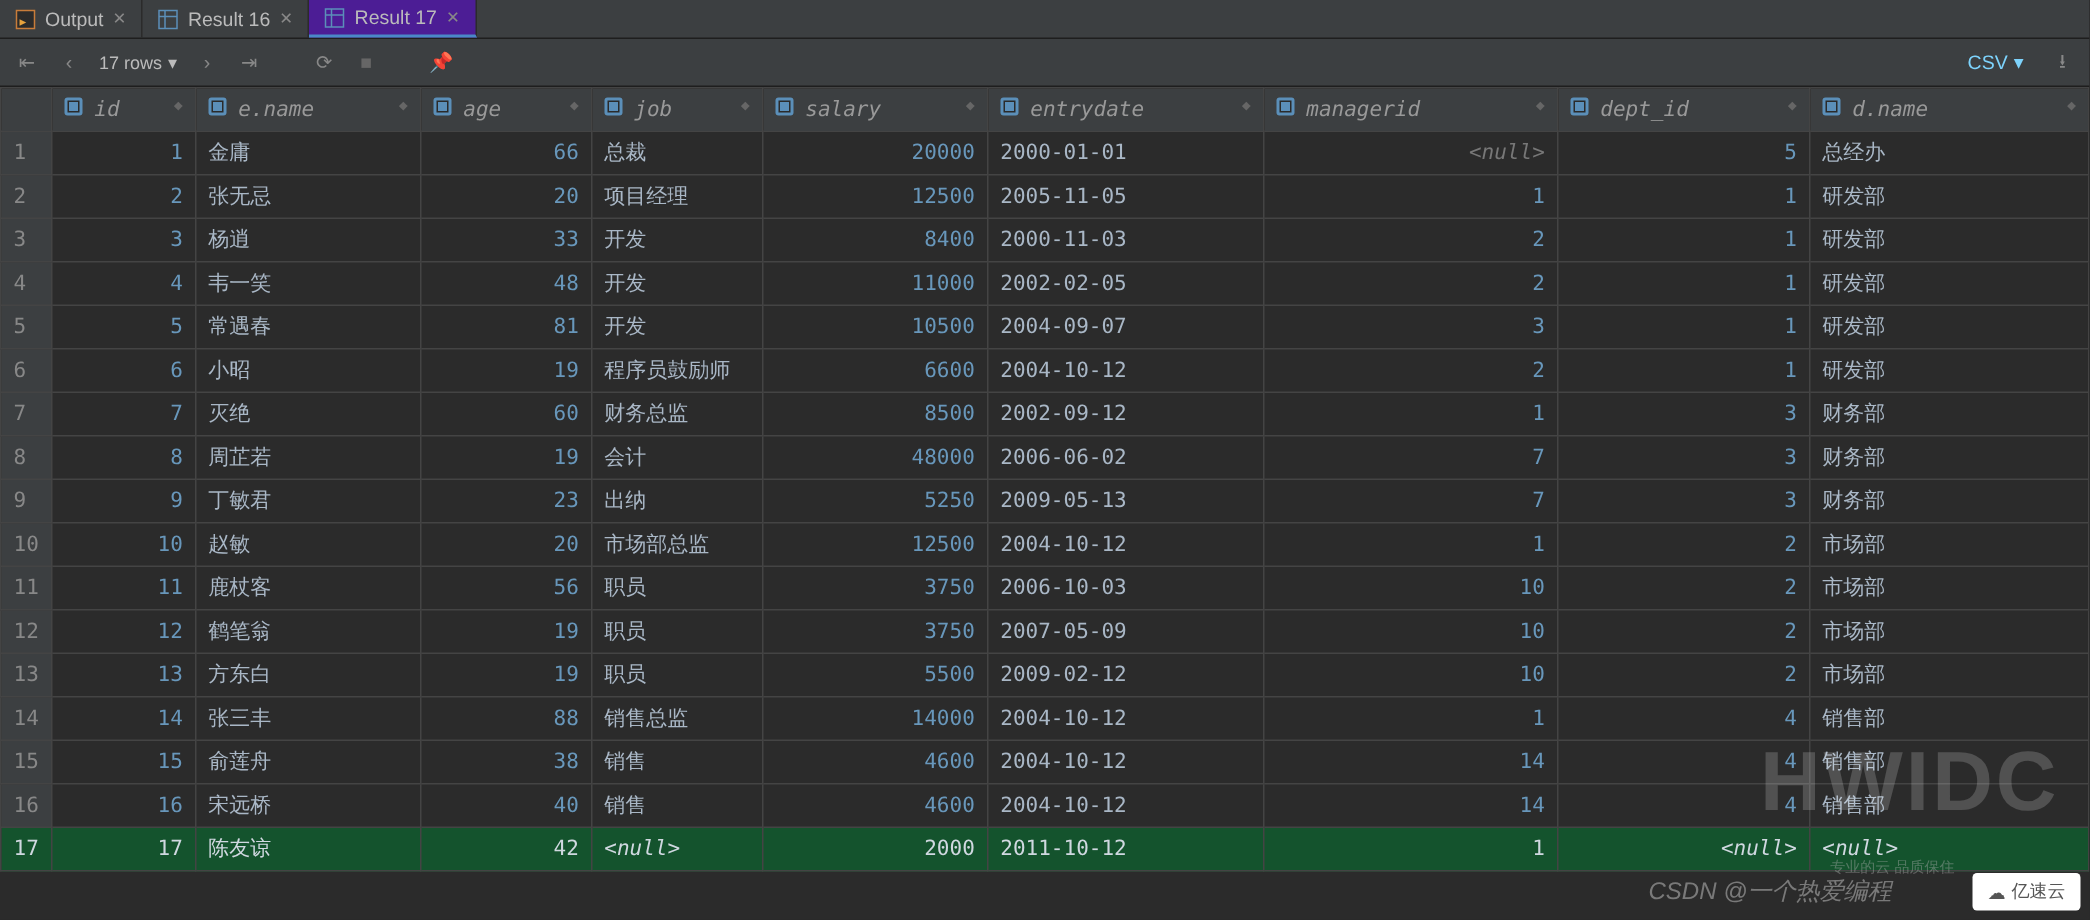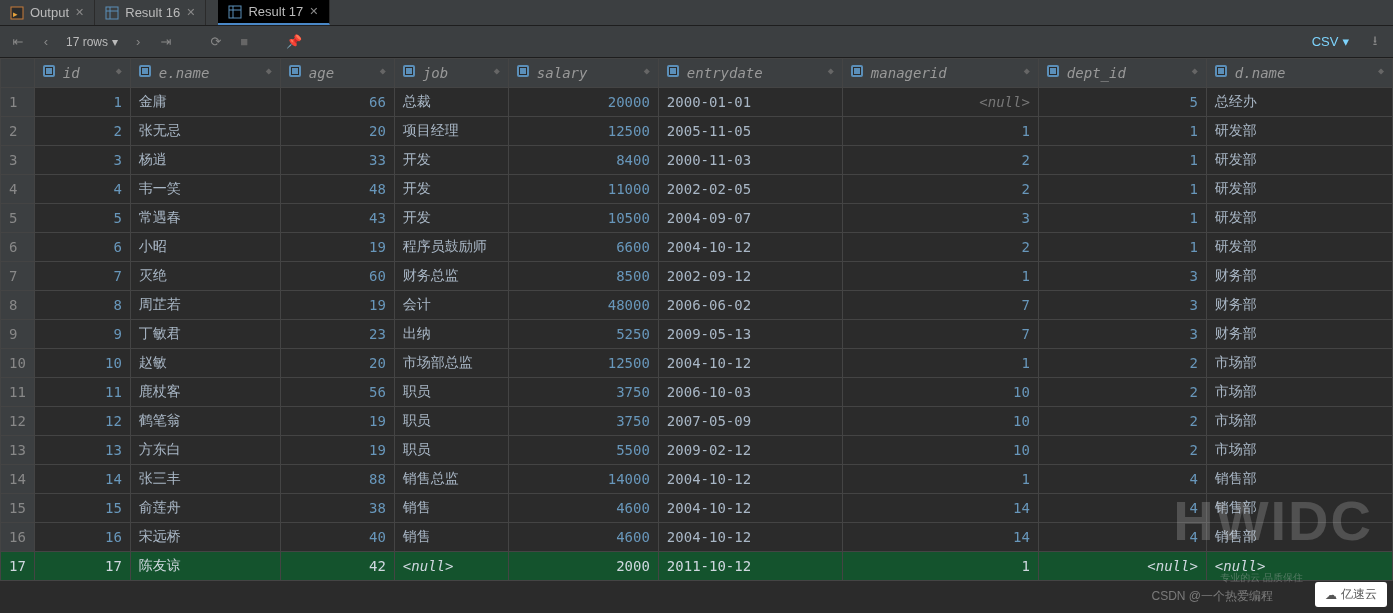--- a/index.html
+++ b/index.html
@@ -22,23 +22,22 @@
     .tab {
       display: flex;
       align-items: center;
       padding: 0 10px;
       color: #bbbbbb;
       border-right: 1px solid #2b2b2b;
       gap: 6px;
       cursor: pointer;
     }
     .tab.active {
-      background: #000000;
+      background: #4c1d95;
       border-bottom: 2px solid #4a88c7;
-      margin-left: 12px;
     }
     .tab-close { color: #888; font-size: 11px; }
     .tab-icon-out { width: 14px; height: 14px; display:inline-flex; align-items:center; justify-content:center; }
     .toolbar {
       display: flex;
       align-items: center;
       background: #3c3f41;
       height: 32px;
       padding: 0 10px;
       border-bottom: 1px solid #1e1e1e;
@@ -76,23 +75,24 @@
     td.str { text-align: left; color: #a9b7c6; }
     td.null { color: #777; font-style: italic; }
     tr.selected td { background: #14532d; color:#d0d8e0; }
     .watermark {
       position: absolute; right: 20px; bottom: 60px;
       font-size: 56px; font-weight: bold; color: rgba(255,255,255,0.18);
       letter-spacing: 2px; font-family: Arial, sans-serif;
       pointer-events: none;
     }
     .csdn-mark {
-      position: absolute; right: 120px; bottom: 8px;
-      color: rgba(200,200,200,0.5); font-size: 12px;
+      position: absolute; right: 132px; bottom: 8px;
+      color: rgba(200,200,200,0.5); font-size: 16px;
       pointer-events: none;
+      font-style: italic;
     }
     .yisu-badge {
       position: absolute; right: 6px; bottom: 6px;
       background: #fff; color: #555; font-size: 12px;
       padding: 4px 10px; border-radius: 3px;
       display:flex; align-items:center; gap:4px;
       pointer-events: none;
     }
     .col-id { width: 96px; }
     .col-ename { width: 150px; }
@@ -280,21 +280,21 @@
           <td class="num">11000</td>
           <td class="str">2002-02-05</td>
           <td class="num">2</td>
           <td class="num">1</td>
           <td class="str">研发部</td>
         </tr>
         <tr>
           <td class="rownum-col">5</td>
           <td class="num">5</td>
           <td class="str">常遇春</td>
-          <td class="num">43</td>
+          <td class="num">81</td>
           <td class="str">开发</td>
           <td class="num">10500</td>
           <td class="str">2004-09-07</td>
           <td class="num">3</td>
           <td class="num">1</td>
           <td class="str">研发部</td>
         </tr>
         <tr>
           <td class="rownum-col">6</td>
           <td class="num">6</td>

